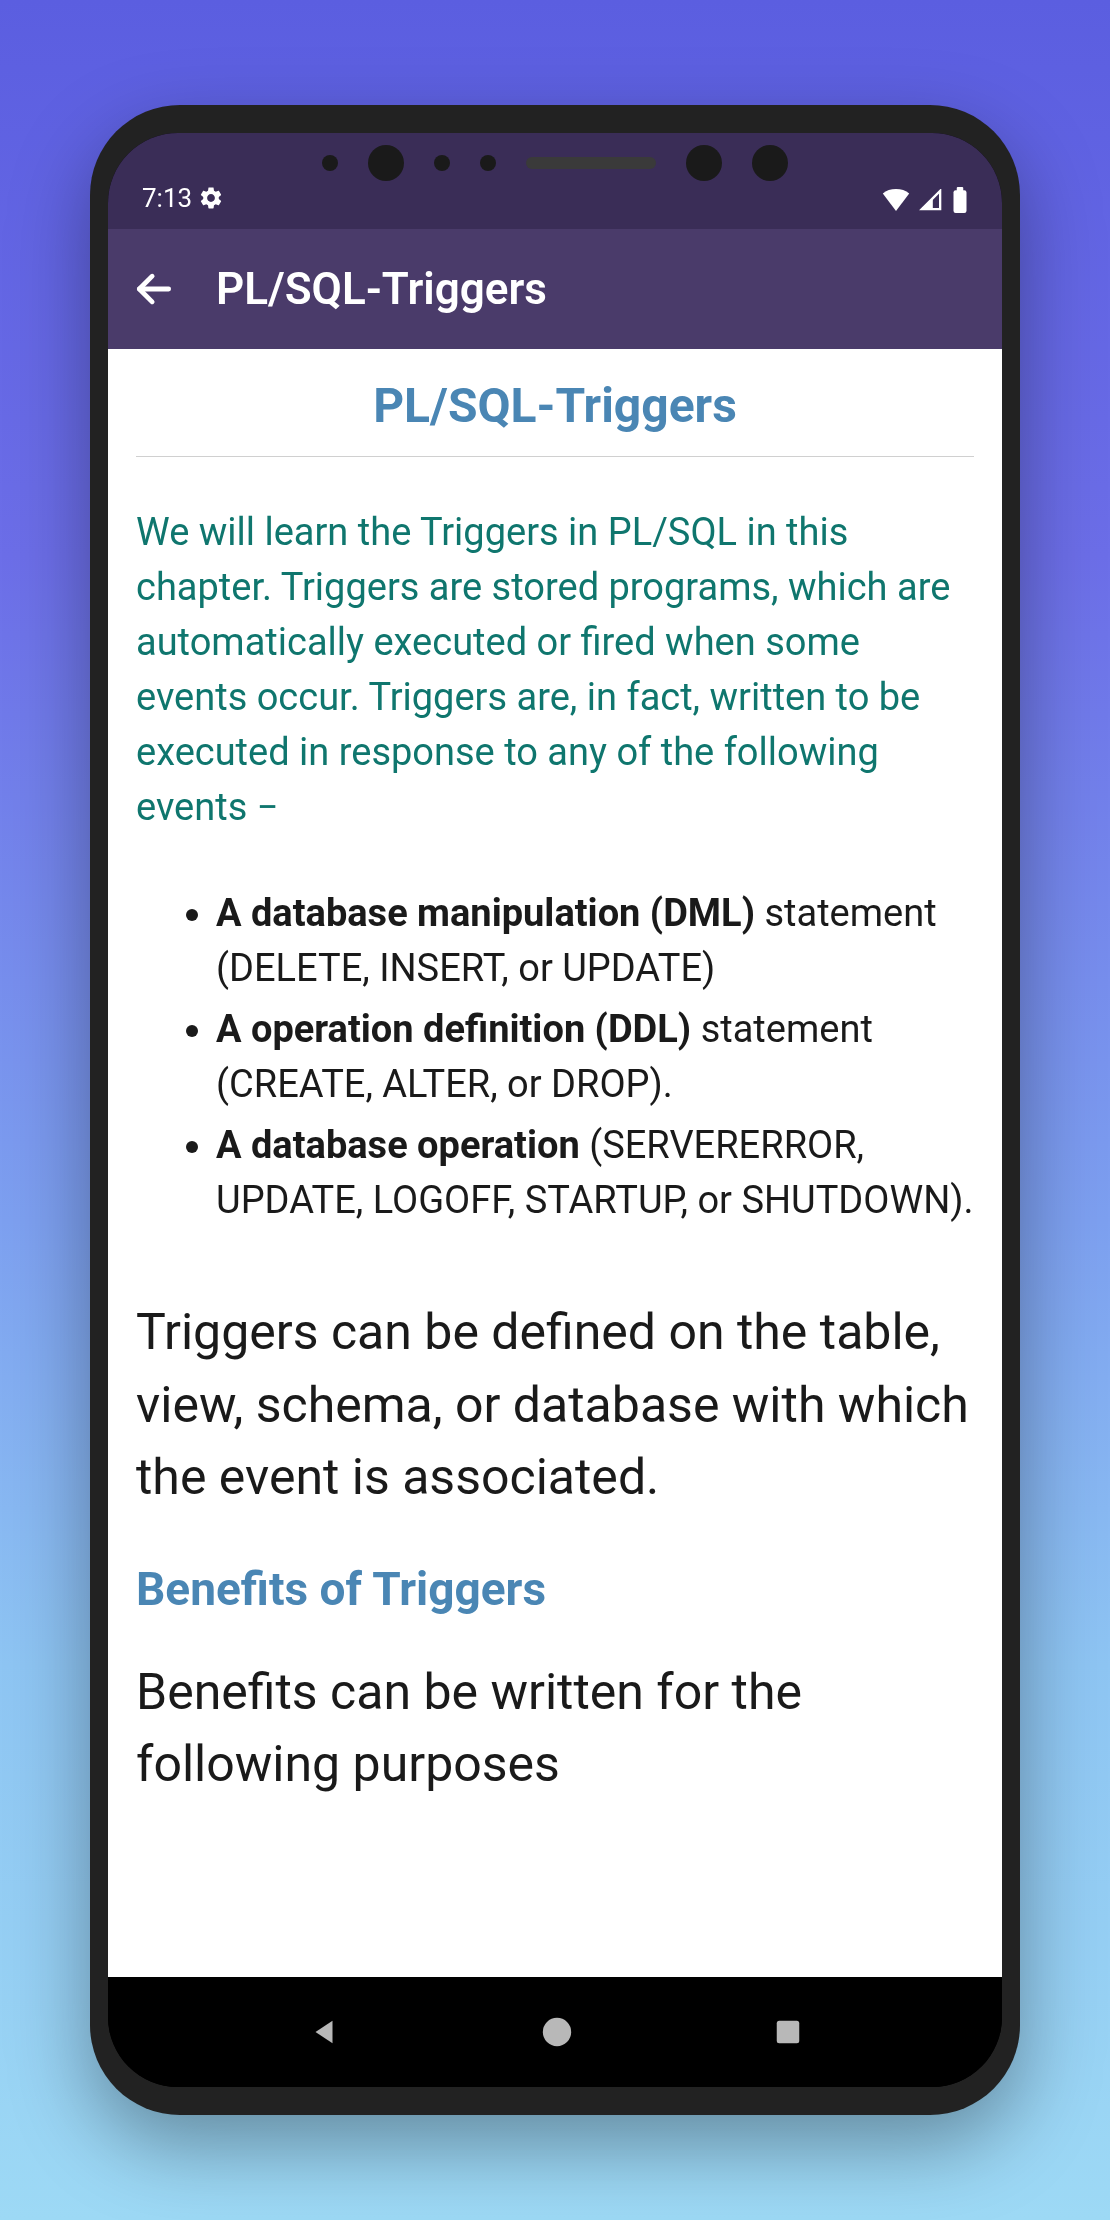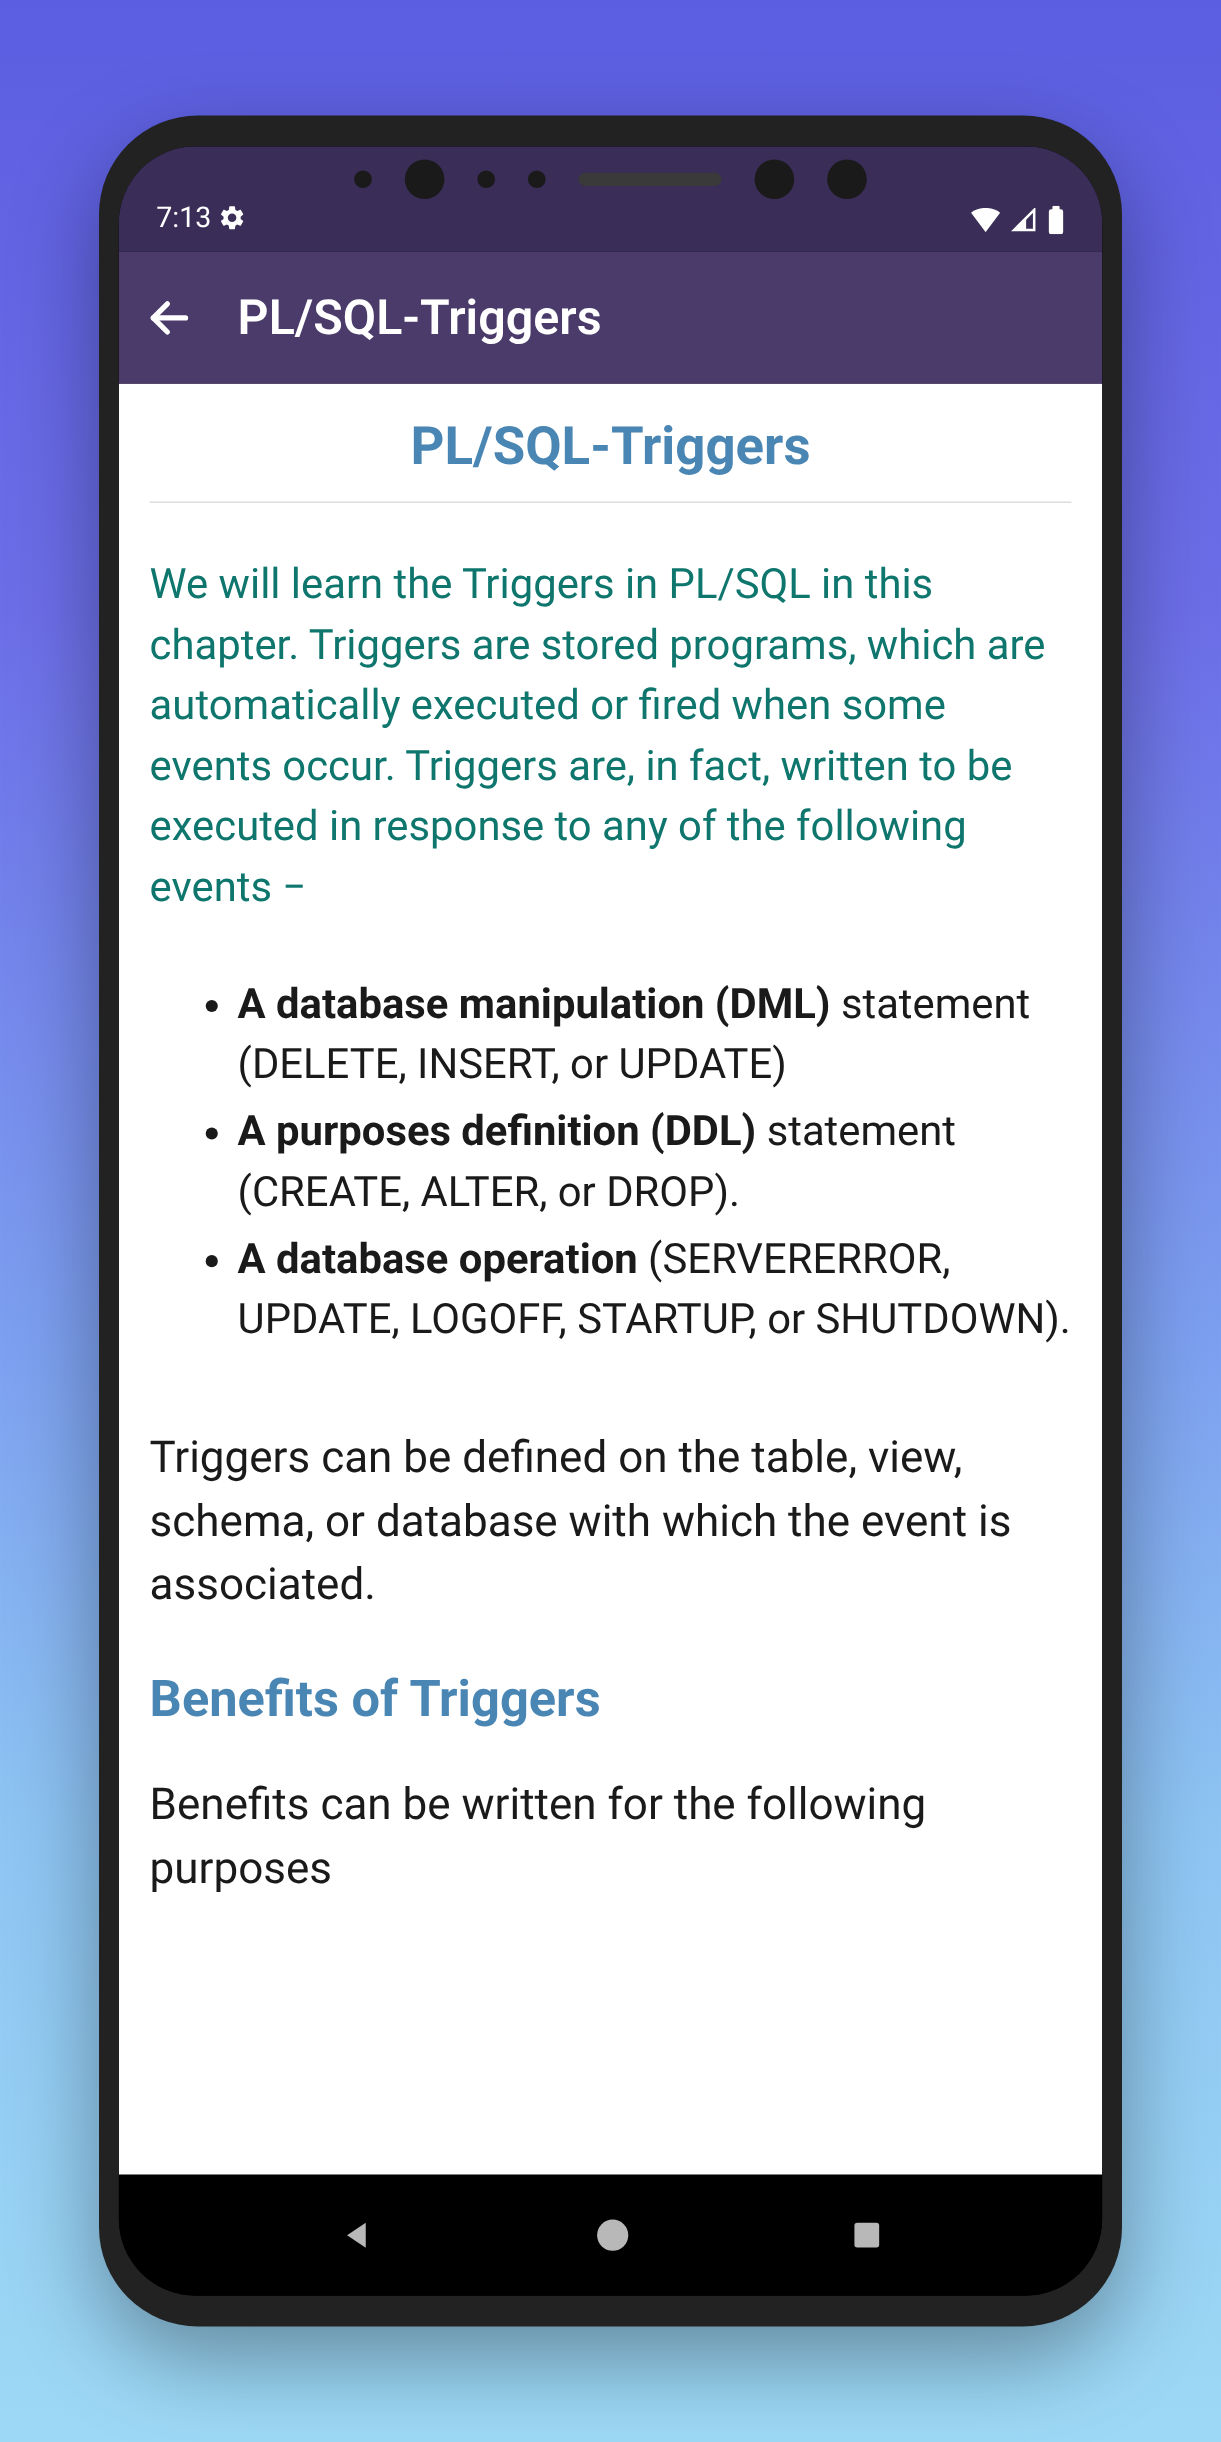--- a/index.html
+++ b/index.html
@@ -147,21 +147,21 @@
   .bullet-list li {
     font-size: 38px;
     line-height: 1.45;
     color: #1a1a1a;
     margin-bottom: 6px;
   }
   .bullet-list li .bold {
     font-weight: 700;
   }
   .body-text {
-    font-size: 40px;
+    font-size: 50px;
     line-height: 1.45;
     color: #1a1a1a;
     margin-bottom: 48px;
   }
   .section-heading {
     color: #4a86b4;
     font-size: 46px;
     font-weight: 700;
     margin-bottom: 40px;
   }
@@ -238,21 +238,21 @@
           </svg>
       </div>
       <div class="app-title">PL/SQL-Triggers</div>
     </div>
 
     <div class="content">
       <div class="content-title">PL/SQL-Triggers</div>
       <p class="intro-text">We will learn the Triggers in PL/SQL in this chapter. Triggers are stored programs, which are automatically executed or fired when some events occur. Triggers are, in fact, written to be executed in response to any of the following events −</p>
       <ul class="bullet-list">
         <li><span class="bold">A database manipulation (DML)</span><span> statement (DELETE, INSERT, or UPDATE)</span></li>
-        <li><span class="bold">A purposes definition (DDL)</span><span> statement (CREATE, ALTER, or DROP).</span></li>
+        <li><span class="bold">A operation definition (DDL)</span><span> statement (CREATE, ALTER, or DROP).</span></li>
         <li><span class="bold">A database operation</span><span> (SERVERERROR, UPDATE, LOGOFF, STARTUP, or SHUTDOWN).</span></li>
       </ul>
       <p class="body-text">Triggers can be defined on the table, view, schema, or database with which the event is associated.</p>
       <h2 class="section-heading">Benefits of Triggers</h2>
       <p class="body-text">Benefits can be written for the following purposes</p>
     </div>
 
     <div class="nav-bar">
       <div class="nav-btn">
         <svg width="34" height="34" viewBox="0 0 24 24" fill="#b8b8b8">

